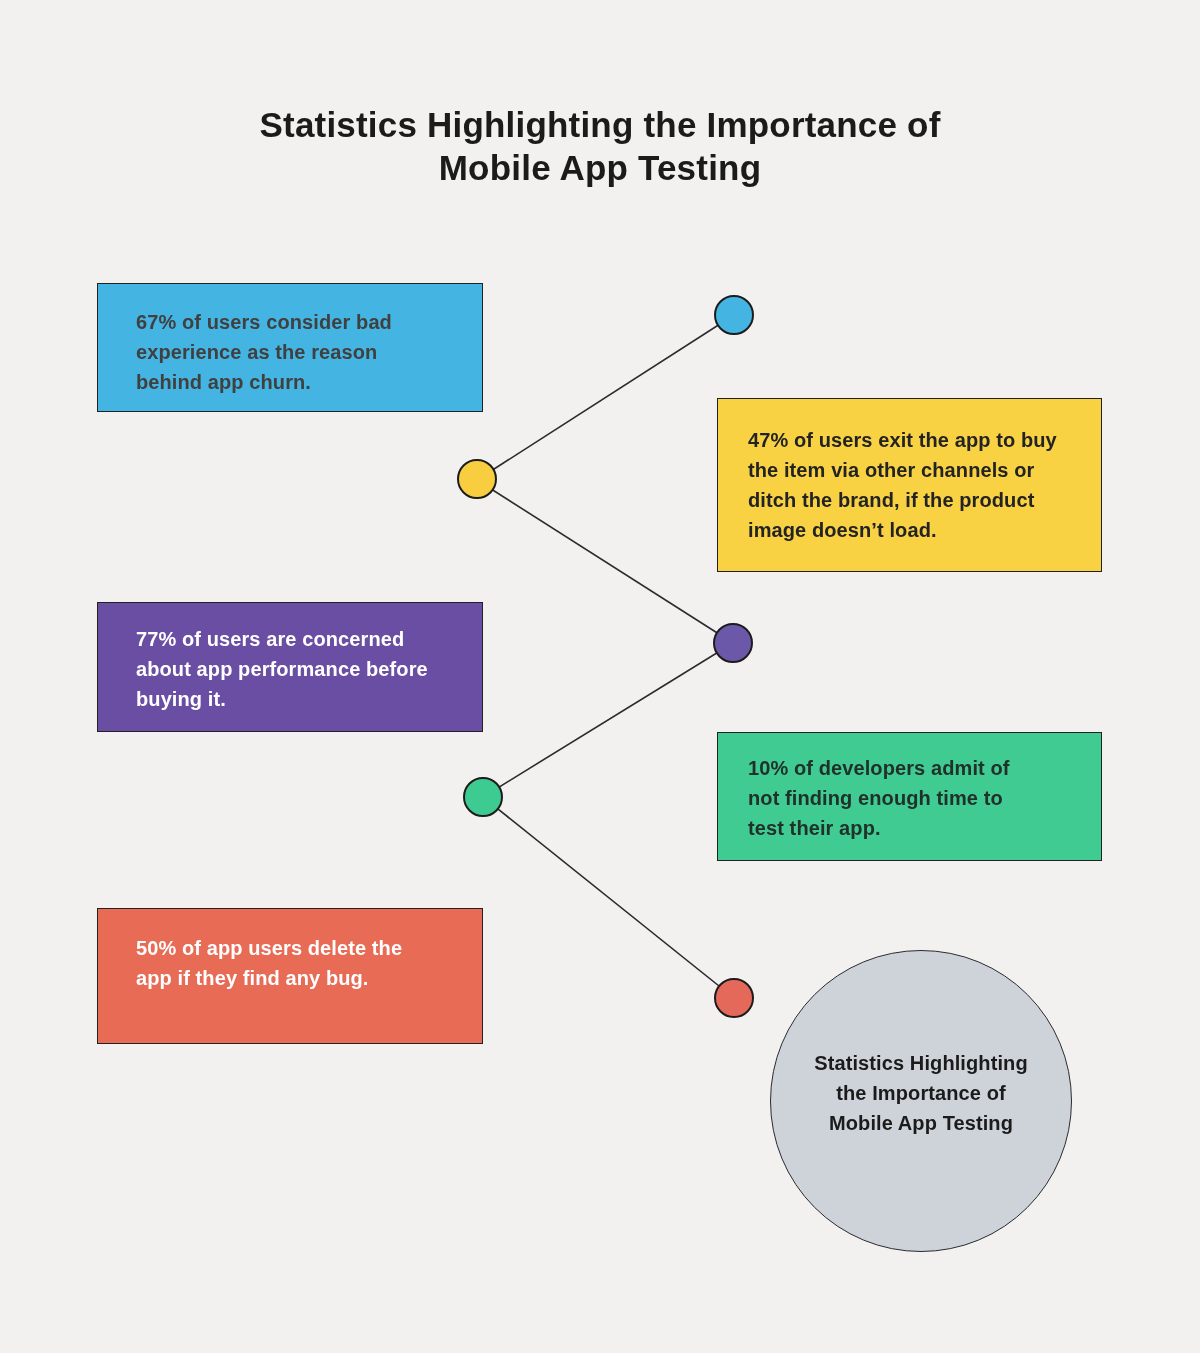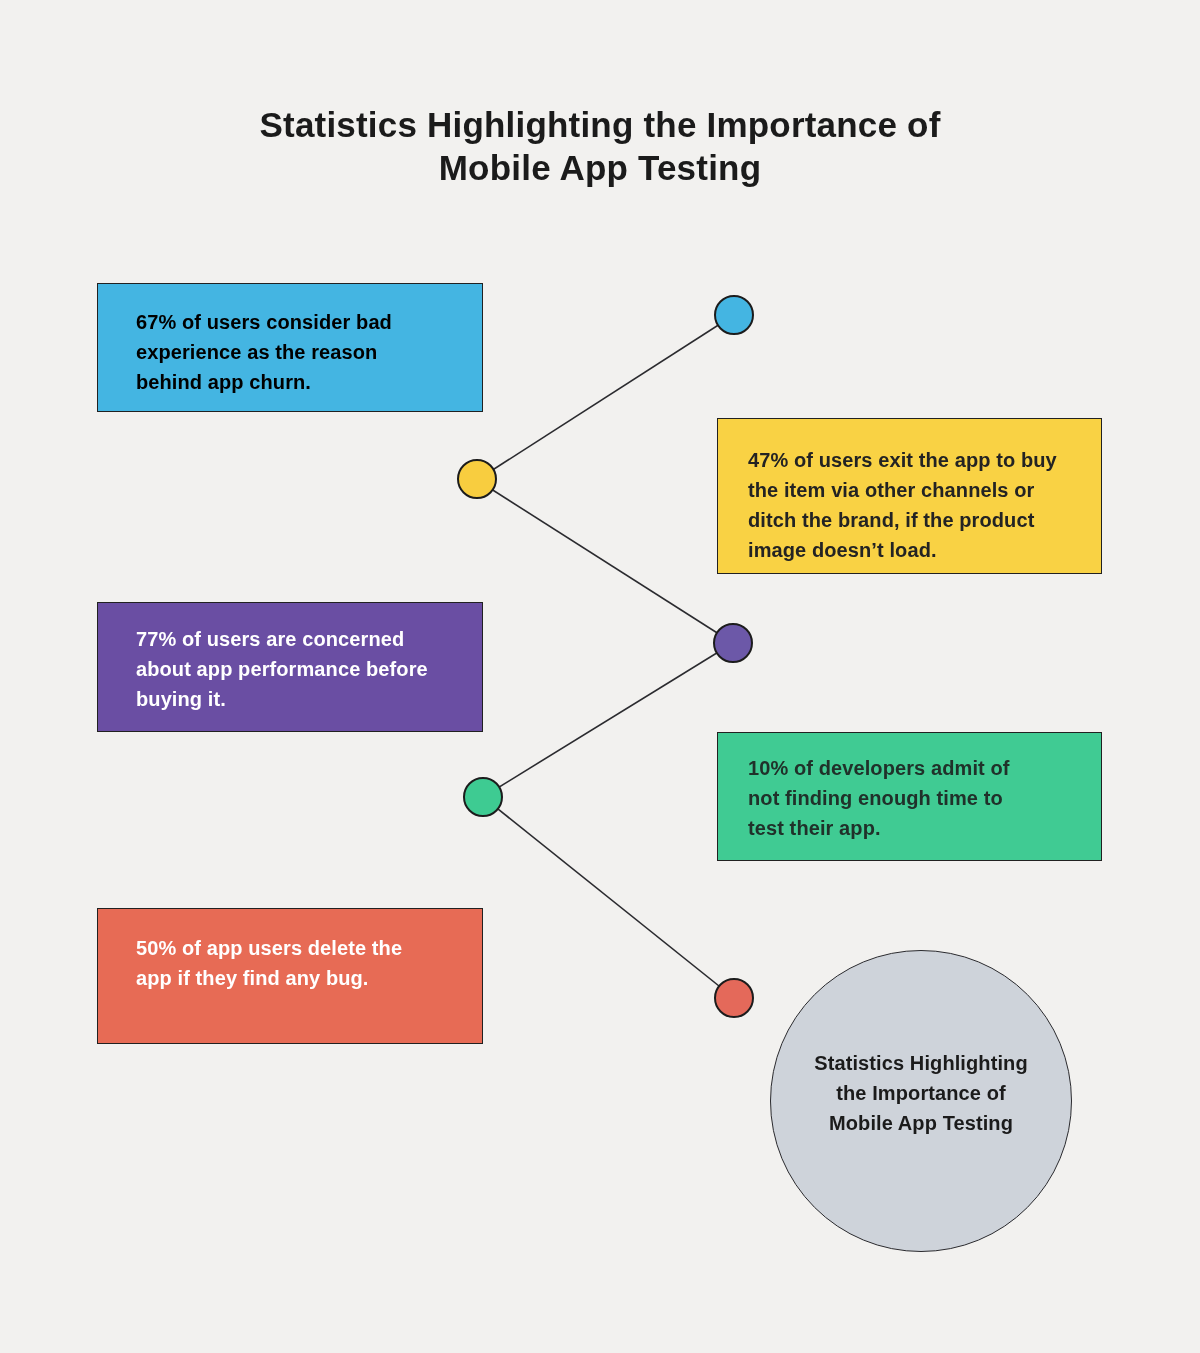--- a/index.html
+++ b/index.html
@@ -55,23 +55,22 @@
   }
   .box-churn {
     left: 97px;  top: 283px;
     width: 386px; height: 129px;
     padding: 23px 0 0 38px;
   }
   .box-churn .stat-text { max-width: 270px; }
 
   .box-image-load {
     left: 717px; top: 398px;
-    width: 385px; height: 156px;
+    width: 385px; height: 174px;
     padding: 26px 13px 0 30px;
-    margin-top: 20px;
   }
   .box-image-load .stat-text { max-width: 320px; }
 
   .box-performance {
     left: 97px;  top: 602px;
     width: 386px; height: 130px;
     padding: 21px 0 12px 38px;
   }
   .box-performance .stat-text { max-width: 300px; }
 
@@ -134,21 +133,21 @@
 
   <h1 class="page-title">Statistics Highlighting the Importance of Mobile App Testing</h1>
 
   <svg class="connector-svg" viewBox="0 0 1200 1353" xmlns="http://www.w3.org/2000/svg">
     <line x1="734" y1="315" x2="477" y2="480" style="stroke: rgb(43, 43, 47);"></line>
     <line x1="477" y1="480" x2="733" y2="643" style="stroke: rgb(43, 43, 47);"></line>
     <line x1="733" y1="643" x2="483" y2="797" style="stroke: rgb(43, 43, 47);"></line>
     <line x1="483" y1="797" x2="734" y2="998" style="stroke: rgb(43, 43, 47);"></line>
   </svg>
 
-  <div class="stat-box box-churn" style="background-color: rgb(68, 181, 226); color: #000000; border-color: rgb(33, 33, 33);">
+  <div class="stat-box box-churn" style="background-color: rgb(68, 181, 226); color: #404040; border-color: rgb(33, 33, 33);">
     <span class="stat-text">67% of users consider bad experience as the reason behind app churn.</span>
   </div>
 
   <div class="stat-box box-image-load" style="background-color: rgb(249, 210, 68); color: rgb(35, 35, 35); border-color: rgb(33, 33, 33);">
     <span class="stat-text">47% of users exit the app to buy the item via other channels or ditch the brand, if the product image doesn’t load.</span>
   </div>
 
   <div class="stat-box box-performance" style="background-color: rgb(106, 78, 163); color: rgb(255, 255, 255); border-color: rgb(33, 33, 33);">
     <span class="stat-text">77% of users are concerned about app performance before buying it.</span>
   </div>

